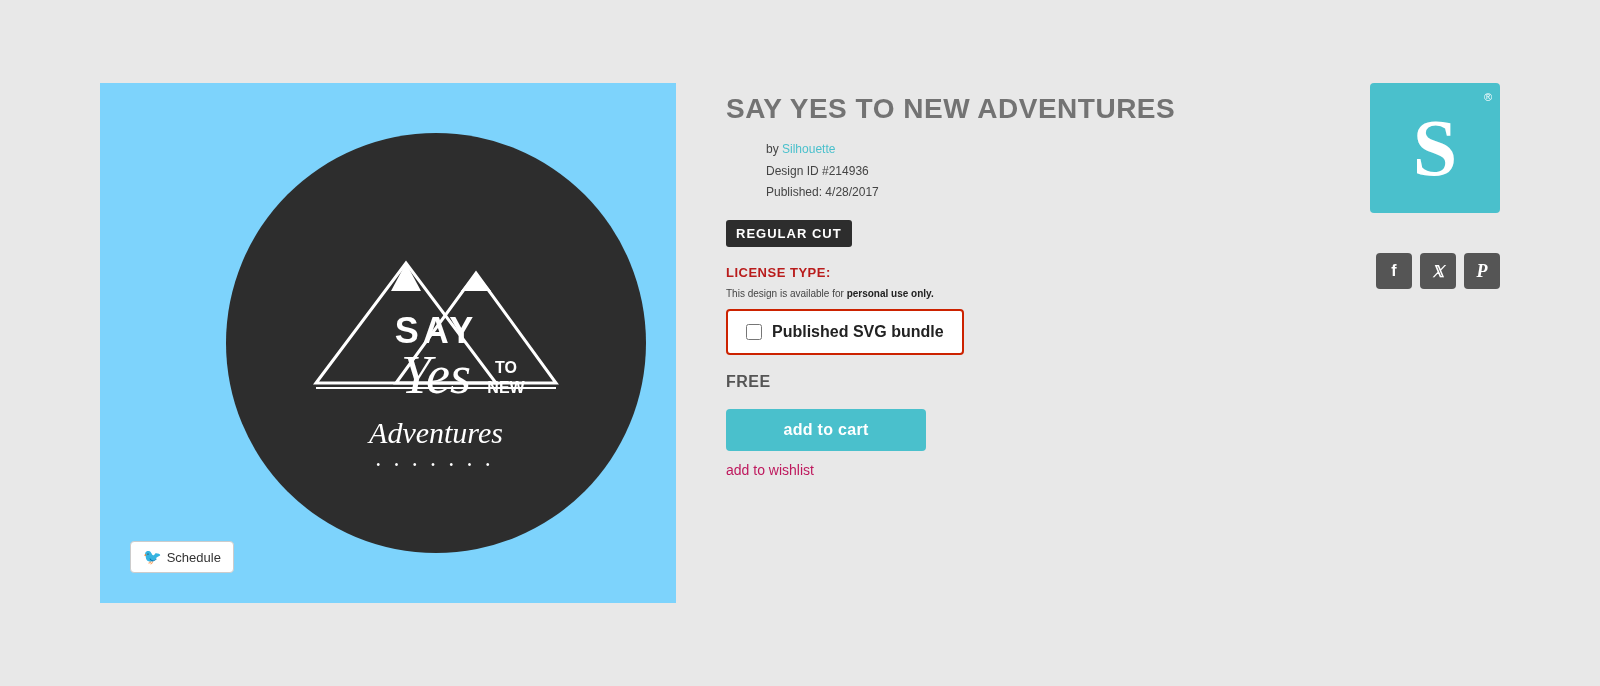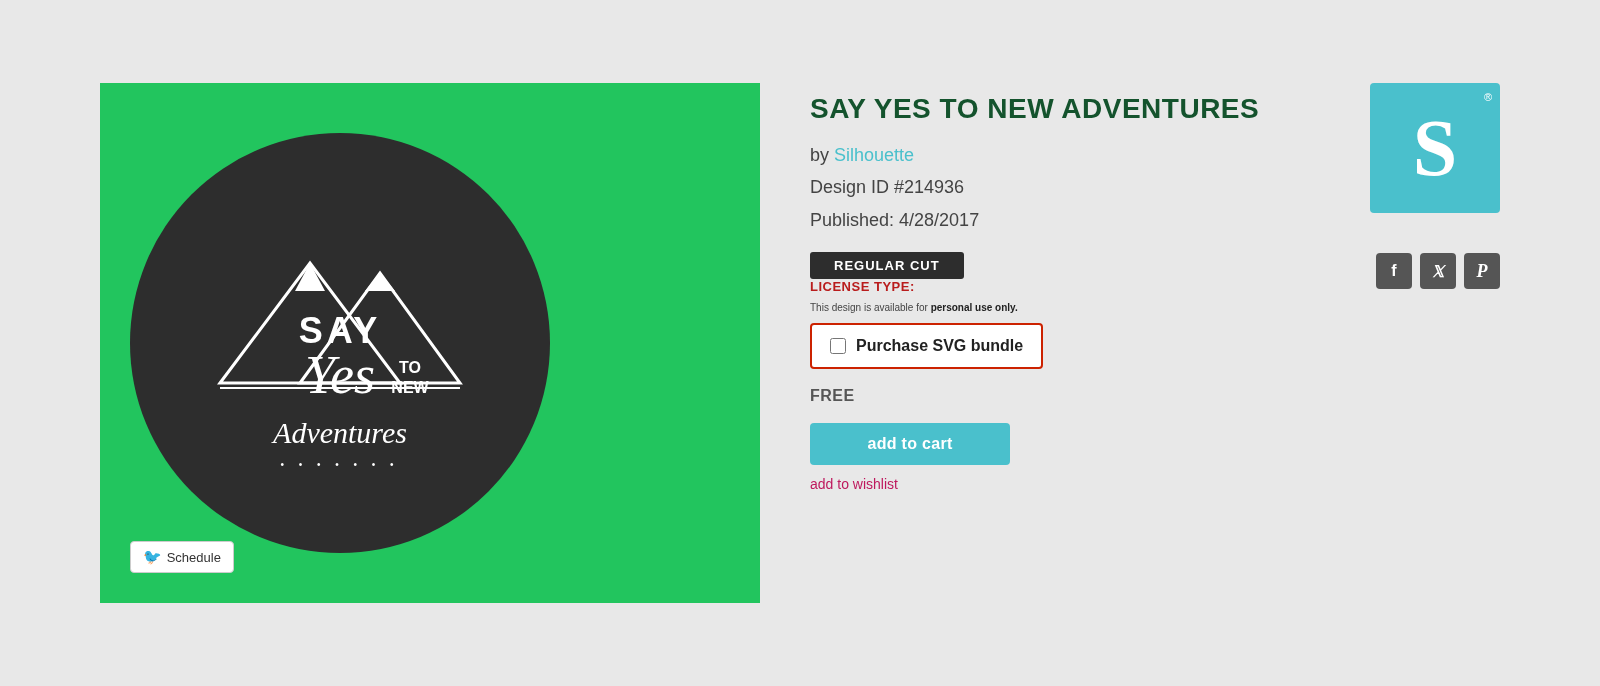--- a/index.html
+++ b/index.html
@@ -28,26 +28,26 @@
       flex-direction: row;
       align-items: flex-start;
       gap: 50px;
       width: 100%;
       max-width: 1400px;
     }
 
     
     .product-image-container {
       flex: 0 0 auto;
-      width: 660px;
+      width: 576px;
       min-height: 520px;
-      background: #22c55e;
-      display: flex;
-      align-items: center;
-      justify-content: flex-start;
+      background: #7dd3fc;
+      display: flex;
+      align-items: center;
+      justify-content: flex-end;
       position: relative;
     }
 
     .product-image-inner {
       width: 480px;
       height: 480px;
       display: flex;
       align-items: center;
       justify-content: center;
     }
@@ -88,47 +88,49 @@
 
     
     .product-info {
       flex: 1;
       padding-top: 10px;
     }
 
     .product-title {
       font-size: 28px;
       font-weight: 600;
-      color: #14532d;
+      color: #737373;
       letter-spacing: 0.5px;
       margin-bottom: 14px;
       text-transform: uppercase;
     }
 
     .product-meta {
-      font-size: 18px;
+      font-size: 12px;
       color: #444;
       line-height: 1.8;
       margin-bottom: 16px;
+      margin-left: 40px;
     }
 
     .product-meta a {
       color: #4ac0cc;
       text-decoration: none;
     }
 
     .badge-regular-cut {
       display: inline-block;
       background-color: #2d2d2d;
       color: #ffffff;
       font-size: 13px;
       font-weight: 700;
       letter-spacing: 1px;
-      padding: 6px 24px;
+      padding: 6px 10px;
       border-radius: 3px;
+      margin-bottom: 18px;
       text-transform: uppercase;
     }
 
     .license-label {
       font-size: 13px;
       font-weight: 700;
       color: #b91c1c;
       letter-spacing: 0.5px;
       text-transform: uppercase;
       margin-bottom: 8px;
@@ -313,21 +315,21 @@
       <div class="badge-regular-cut">REGULAR CUT</div>
 
       <div class="license-label">LICENSE TYPE:</div>
 
       <div class="license-text">
         <span>This design is available for </span><strong>personal use only.</strong>
       </div>
 
       <div class="purchase-bundle-box">
         <input type="checkbox" id="purchase-svg-bundle" style="">
-        <label for="purchase-svg-bundle" class="purchase-bundle-label">Purchase SVG bundle</label>
+        <label for="purchase-svg-bundle" class="purchase-bundle-label">Published SVG bundle</label>
       </div>
 
       <div class="price-label">FREE</div>
 
       <button class="add-to-cart-btn">add to cart</button>
 
       <a href="#" class="add-to-wishlist-link">add to wishlist</a>
 
     </div>
 

